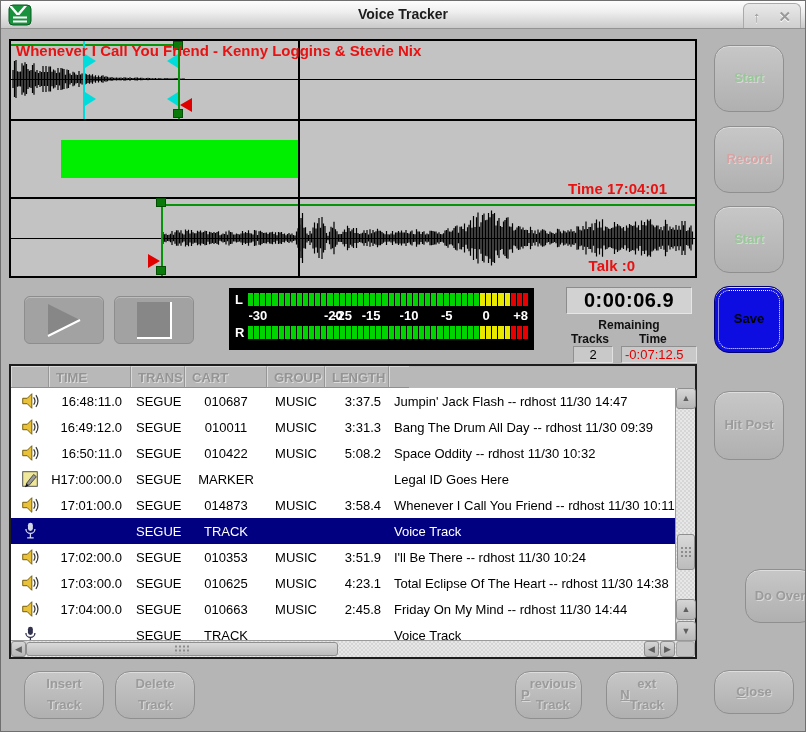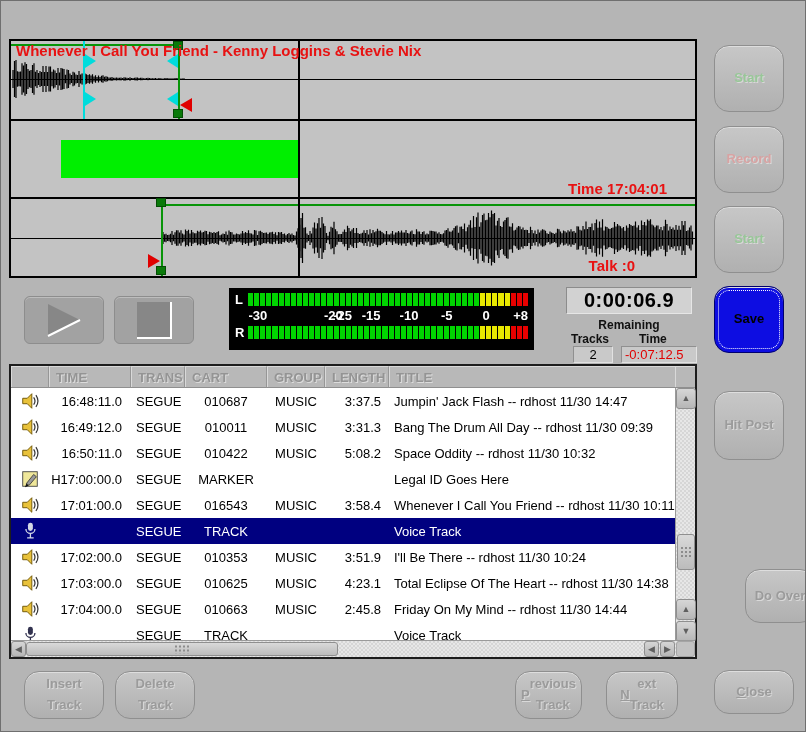--- a/index.html
+++ b/index.html
@@ -88,20 +88,35 @@
   .grip{position:absolute;left:50%;top:50%;transform:translate(-50%,-50%);width:16px;height:9px;
     background:radial-gradient(circle,#8c8c8c 1px,transparent 1.2px) 0 0/4px 4px;}
   .grip.v{width:12px;height:12px;}
   u{text-decoration:underline;}
 </style>
 </head>
 <body>
 
 <div class="window">
 
+  <div class="titlebar">
+    <span class="app-icon">
+      <svg width="24" height="22" viewBox="0 0 24 22">
+          <rect x="1" y="1" width="22" height="20" rx="4" fill="#18923c" stroke="#0b5a23"></rect>
+          <path d="M4 2 l6 7 6-7 3 0 -7.5 9 -3 0 -7.5-9 z" fill="#fff"></path>
+          <rect x="5" y="12.5" width="14" height="2" fill="#fff"></rect>
+          <rect x="5" y="16.5" width="14" height="2" fill="#fff"></rect>
+        </svg>
+    </span>
+    <span class="tb-title">Voice Tracker</span>
+    <span class="tb-controls">
+      <span class="tb-btn">↑</span>
+      <span class="tb-btn">✕</span>
+    </span>
+  </div>
 
   <div class="wavearea">
     <div class="winner">
 
       <div class="hsep" style="top:78px"></div>
       <div class="hsep" style="top:156px"></div>
 
       <div class="centerline" style="top:38px"></div>
       <div class="centerline" style="top:197px"></div>
 
@@ -283,21 +298,20 @@
   <button class="btn" style="left:713px;top:669px;width:80px;height:44px"><u>C</u>lose</button>
 
   <div class="tframe">
     <div class="thead">
       <div class="th" style="width:38px"></div>
       <div class="th" style="width:82px">TIME</div>
       <div class="th" style="width:54px">TRANS</div>
       <div class="th" style="width:82px">CART</div>
       <div class="th" style="width:58px">GROUP</div>
       <div class="th" style="width:64px">LENGTH</div>
-      <div class="th" style="flex:1;border-right:none">TITLE</div>
       <div class="th" style="width:20px;border-right:none"></div>
     </div>
     <div class="tbody" id="tbody">
         <div class="trow">
           <span class="c ci icon-col"><svg width="20" height="20" viewBox="0 0 22 22">
               <path d="M3 8 L8 8 L13 3 L13 19 L8 14 L3 14 Z" fill="#e9c23a" stroke="#6b5200"></path>
               <path d="M15 7 q3 4 0 8 M17.5 4.5 q4.5 6.5 0 13" stroke="#333" fill="none" stroke-width="1.3"></path>
             </svg></span>
           <span class="c ct">16:48:11.0</span>
           <span class="c cn">SEGUE</span>
@@ -343,21 +357,21 @@
           <span class="c cl"></span>
           <span class="c cti">Legal ID Goes Here</span>
         </div>
         <div class="trow">
           <span class="c ci icon-col"><svg width="20" height="20" viewBox="0 0 22 22">
               <path d="M3 8 L8 8 L13 3 L13 19 L8 14 L3 14 Z" fill="#e9c23a" stroke="#6b5200"></path>
               <path d="M15 7 q3 4 0 8 M17.5 4.5 q4.5 6.5 0 13" stroke="#333" fill="none" stroke-width="1.3"></path>
             </svg></span>
           <span class="c ct">17:01:00.0</span>
           <span class="c cn">SEGUE</span>
-          <span class="c cc">016543</span>
+          <span class="c cc">014873</span>
           <span class="c cg">MUSIC</span>
           <span class="c cl">3:58.4</span>
           <span class="c cti">Whenever I Call You Friend -- rdhost 11/30 10:11</span>
         </div>
         <div class="trow sel">
           <span class="c ci icon-col"><svg width="18" height="20" viewBox="0 0 22 24">
               <rect x="8.5" y="2" width="6" height="10" rx="3" fill="currentColor"></rect>
               <path d="M6 9.5 a5.5 5.5 0 0 0 11 0" fill="none" stroke="currentColor" stroke-width="1.6"></path>
               <path d="M11.5 15 V 19.5 M7.5 20.5 h8" stroke="currentColor" stroke-width="1.6" fill="none"></path>
             </svg></span>

